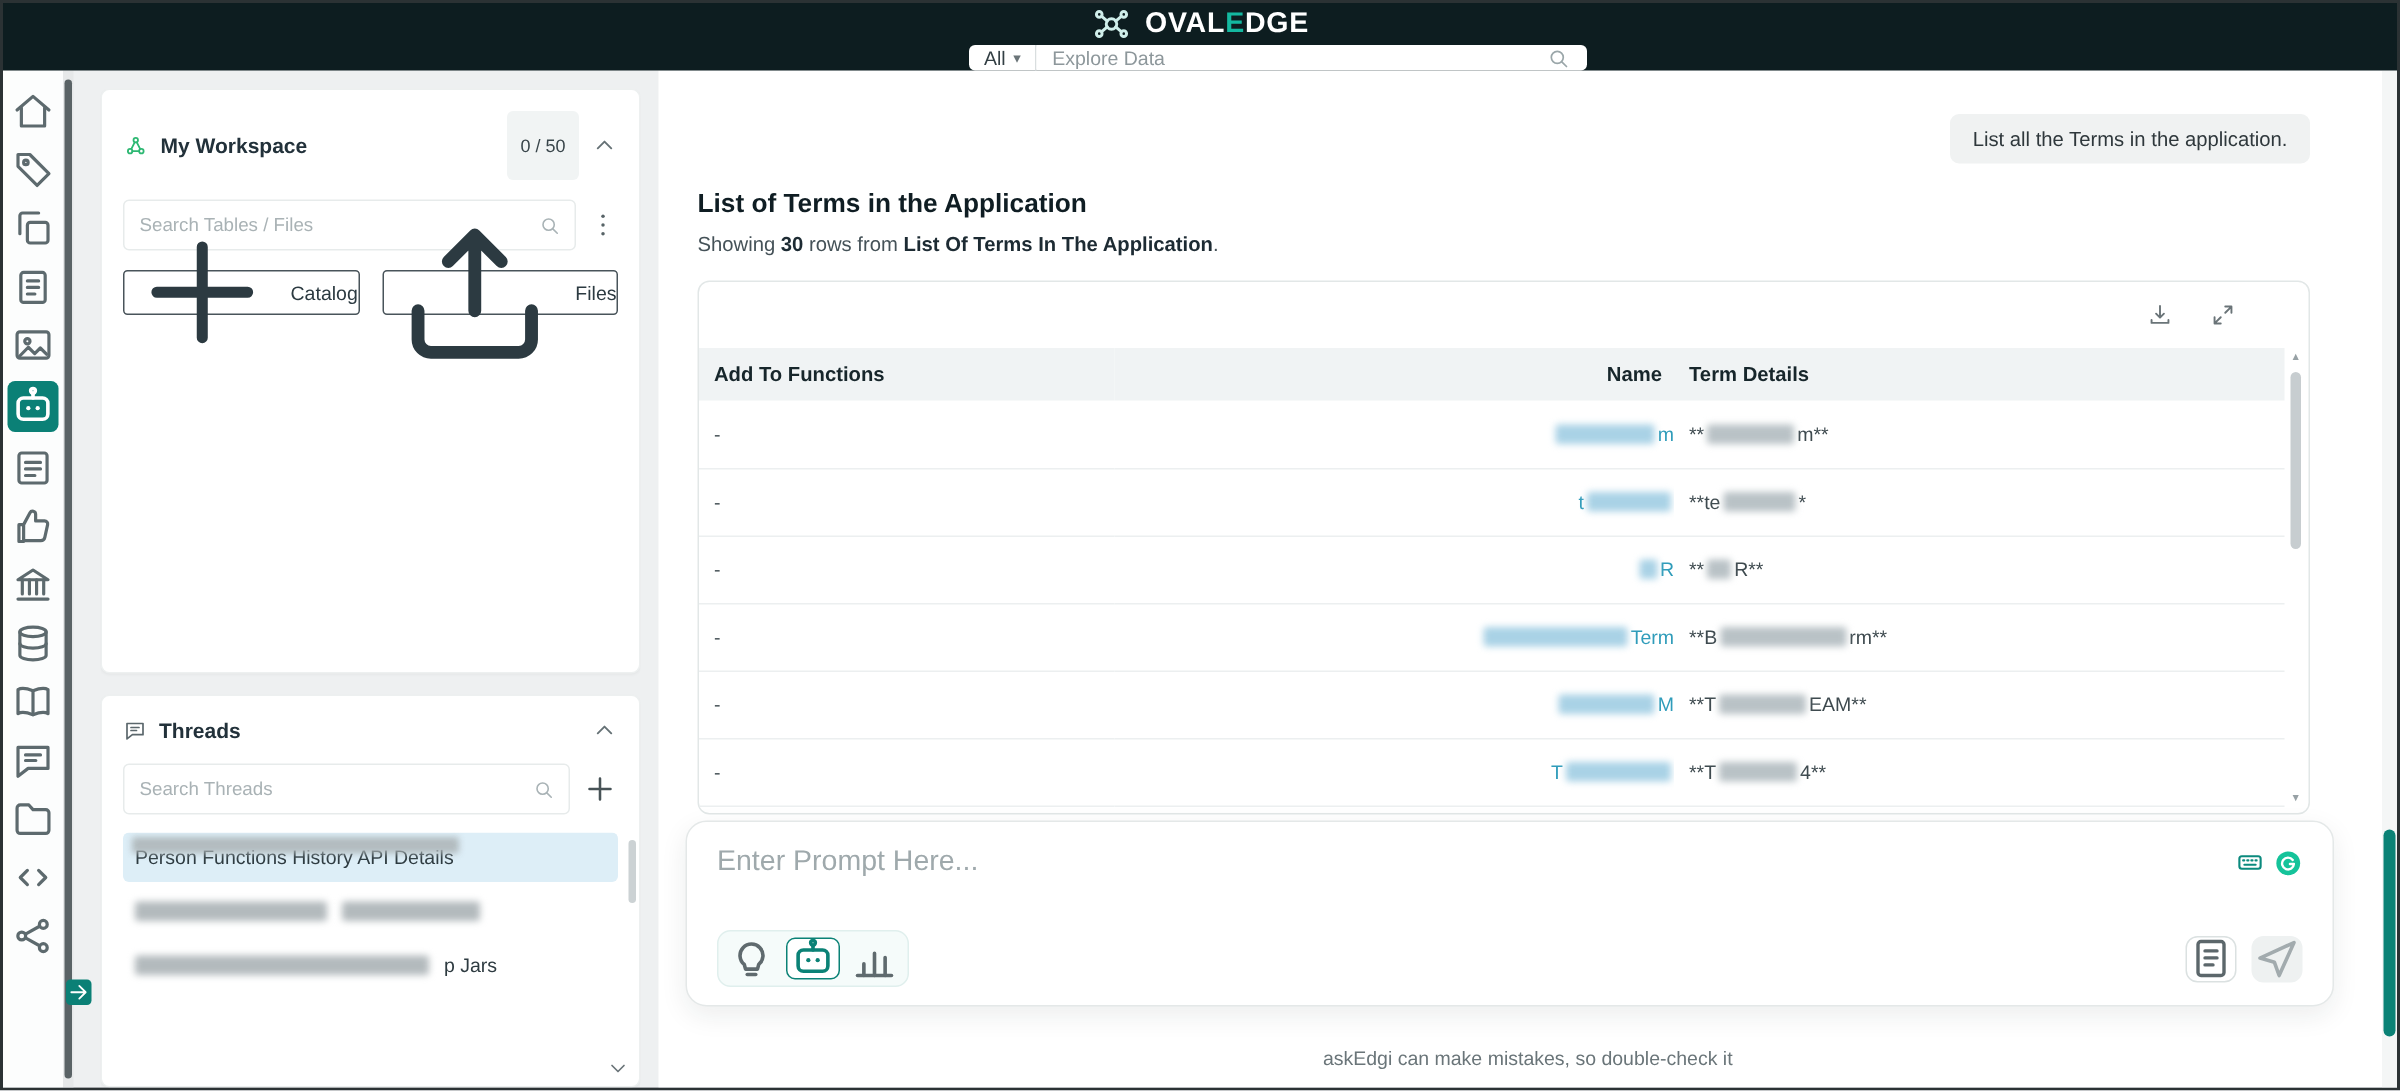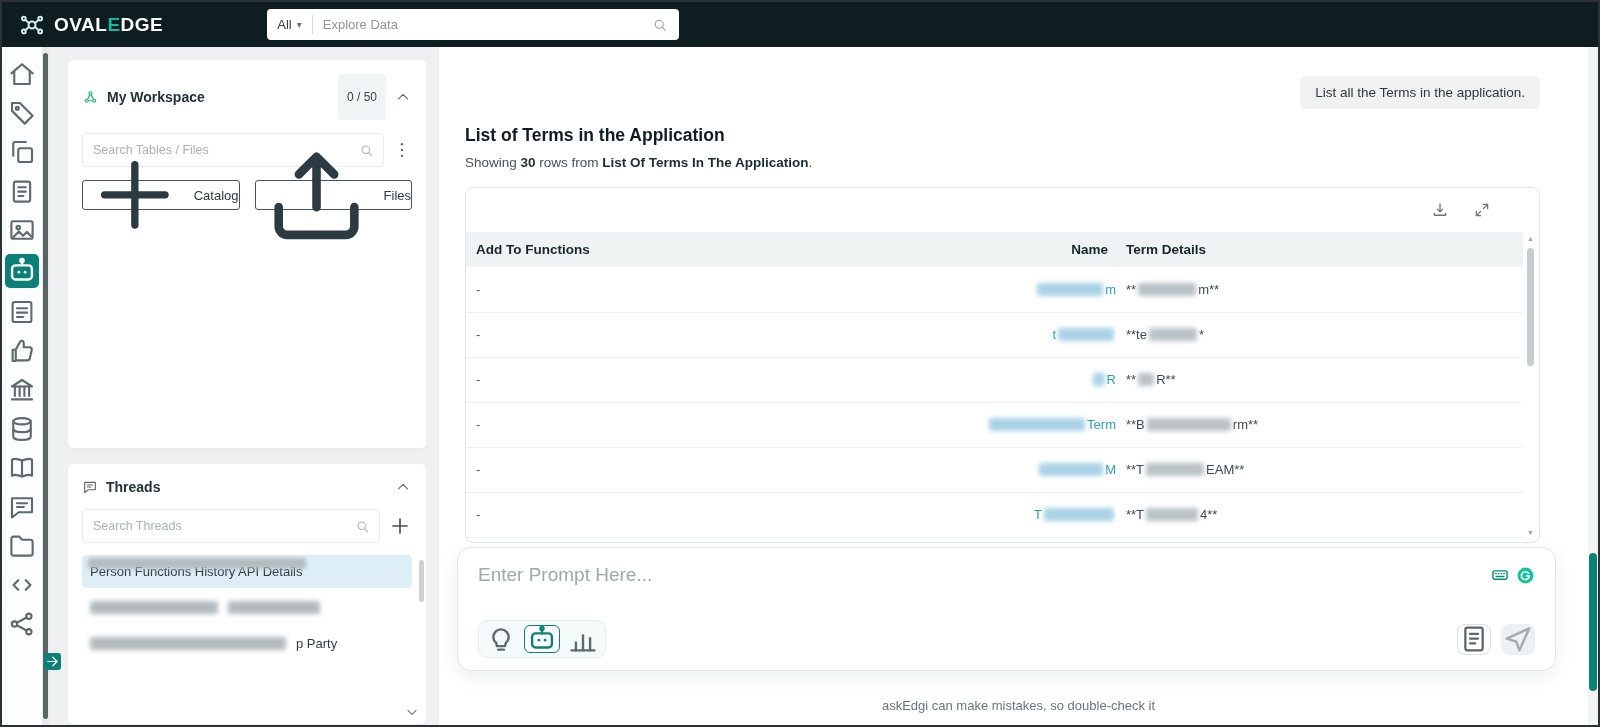--- a/index.html
+++ b/index.html
@@ -1,20 +1,20 @@
 <!DOCTYPE html>
 <html><head>
 <meta charset="utf-8">
 <style>
   * { margin:0; padding:0; box-sizing:border-box; }
   html,body { background:#ffffff; font-family:"Liberation Sans", sans-serif; }
   .window { position:relative; width:1600px; height:727px; border:2px solid #2b3234; background:#eef0f1; overflow:hidden; }
 
   
-  .navbar { position:absolute; top:0; left:0; right:0; height:45px; background:#0d1d20; display:flex; align-items:center; padding:0 16px; z-index:10; }
+  .navbar { position:absolute; top:0; left:0; right:0; height:45px; background:#0d1d20; display:flex; align-items:center; padding:0 16px; z-index:10;flex-direction:column; }
   .brand { display:flex; align-items:center; gap:8px; }
   .brand-mark { width:28px; height:28px; color:#cfeeea; }
   .brand-mark svg { width:100%; height:100%; }
   .brand-text { font-size:19px; font-weight:700; color:#ffffff; letter-spacing:.5px; }
   .brand-text .accent { color:#14b8a0; }
   .nav-search { margin-left:104px; width:412px; height:31px; background:#ffffff; border-radius:4px; display:flex; align-items:center; overflow:hidden; }
   .nav-scope { display:flex; align-items:center; gap:5px; padding:0 10px; font-size:13px; color:#333f44; background:none; border:none; cursor:pointer; font-family:inherit; }
   .nav-scope .chev { font-size:10px; color:#6b7579; }
   .nav-sep { width:1px; height:19px; background:#d9dedf; }
   .nav-input { flex:1; border:none; outline:none; padding:0 10px; font-size:13px; color:#333; font-family:inherit; }
@@ -384,21 +384,21 @@
             <div class="thread-item sel">
               <span>Person Functions History API Details</span>
               <span class="thread-overlay"></span>
             </div>
             <div class="thread-item">
               <span class="blur thread-blur" style="width: 128px;"></span>
               <span class="blur thread-blur" style="width: 92px;"></span>
             </div>
             <div class="thread-item">
               <span class="blur thread-blur" style="width: 196px;"></span>
-              <span>p Party</span>
+              <span>p Jars</span>
             </div>
           </div>
         <span class="thread-thumb"></span>
         <span class="thread-scroll-down"><span><svg viewBox="0 0 24 24" fill="none" stroke="currentColor" stroke-width="1.7" stroke-linecap="round" stroke-linejoin="round" style="width:100%;height:100%;display:block">
                 <path d="M6 9.5l6 6 6-6"></path>
               </svg></span></span>
       </section>
 
     </aside>
 

